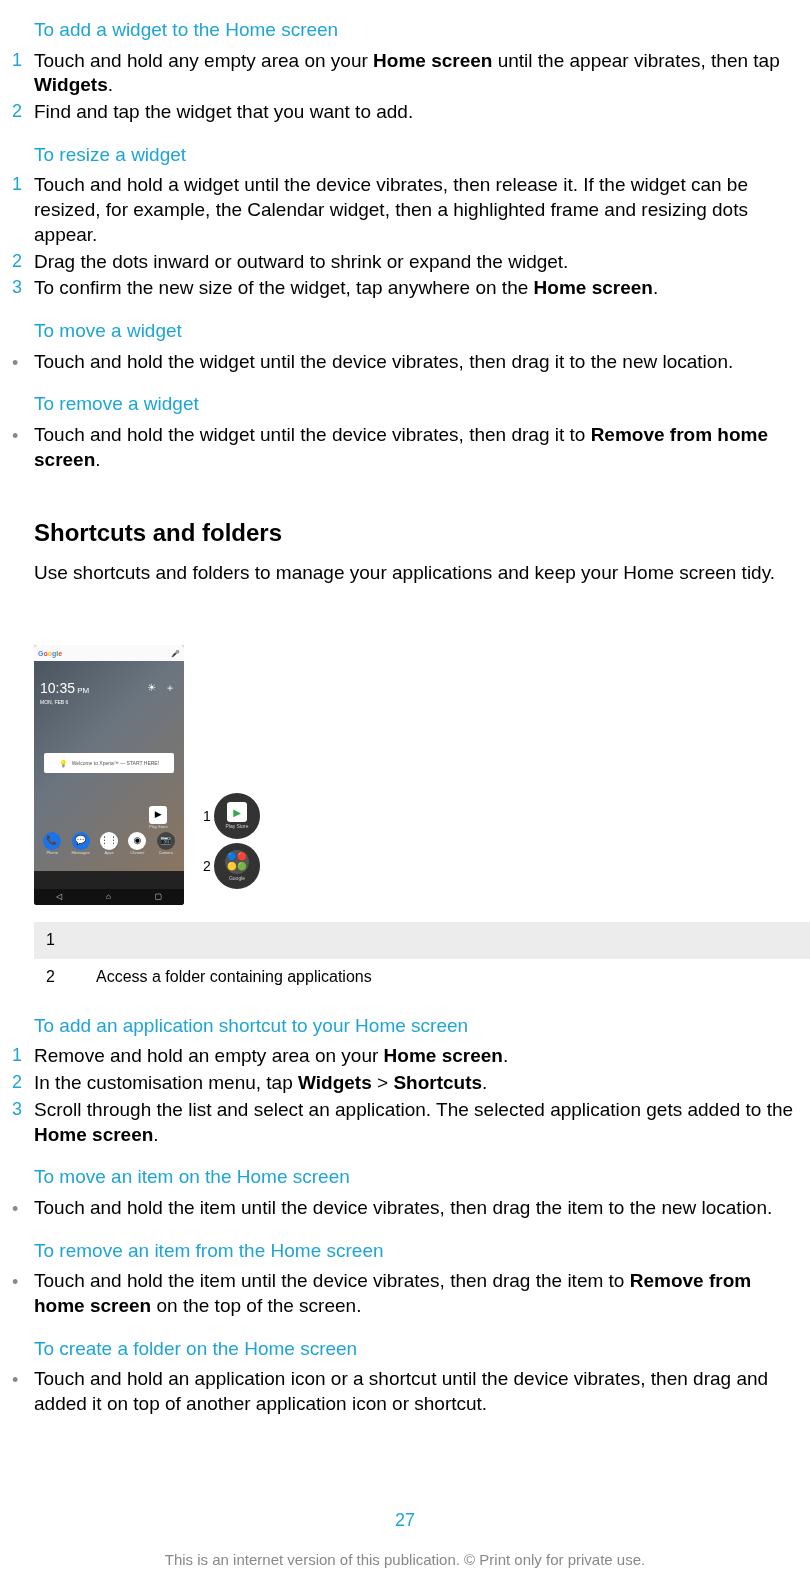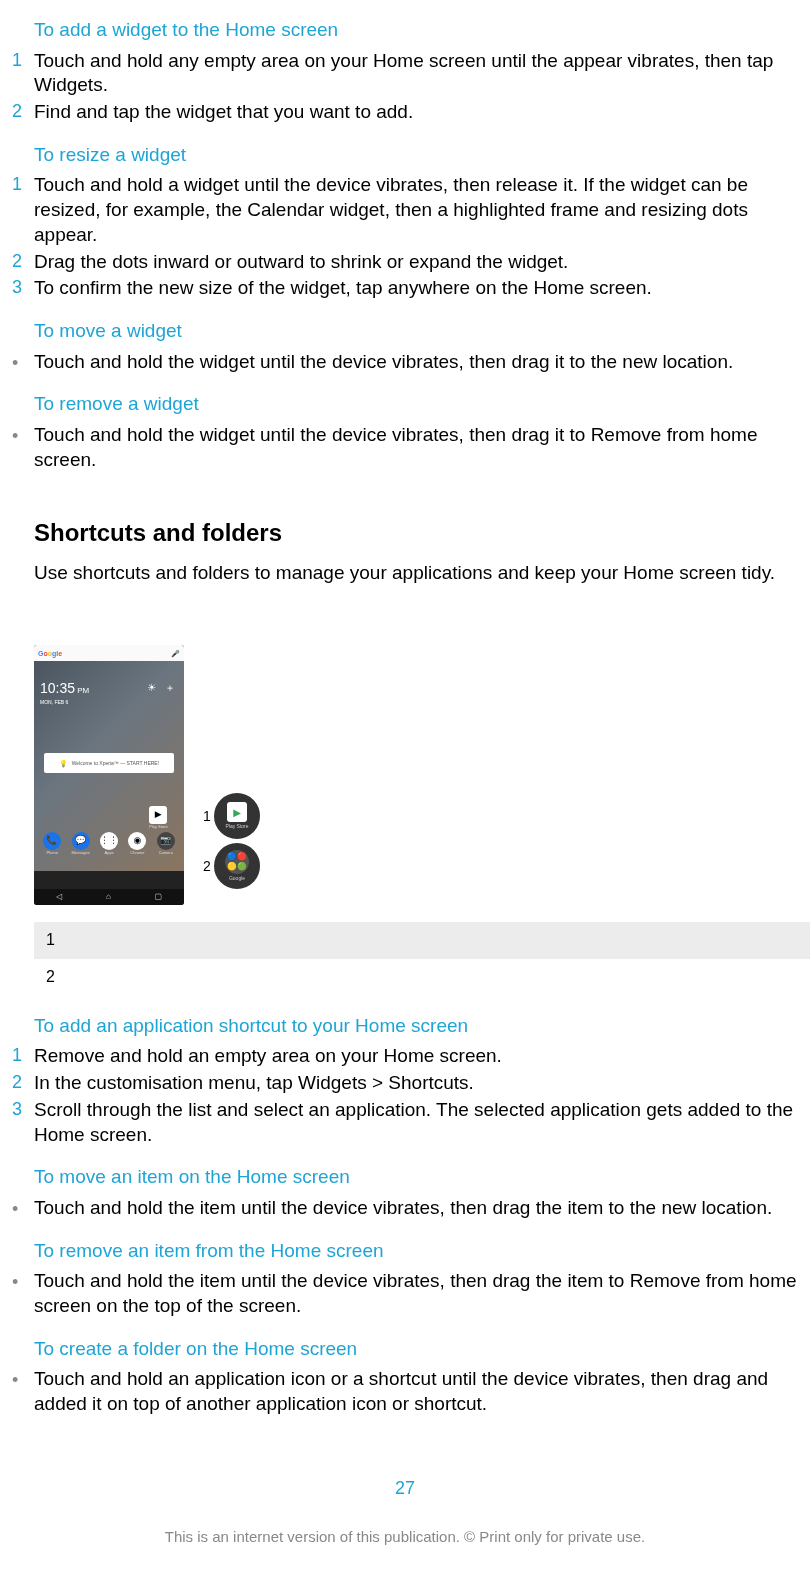--- a/index.html
+++ b/index.html
@@ -41,21 +41,21 @@
     width: 22px;
     flex: 0 0 22px;
     font-size: 18px;
     line-height: 1;
     padding-top: 4px;
   }
   .item-text {
     flex: 1;
   }
   .bold {
-    font-weight: normal;
+    font-weight: bold;
   }
   .figure-area {
     margin: 60px 0 17px 22px;
     position: relative;
     width: 230px;
     height: 260px;
   }
   .phone {
     position: absolute;
     left: 0; top: 0;
@@ -172,27 +172,27 @@
   .legend-row {
     display: flex;
     padding: 8px 0 8px 12px;
   }
   .legend-row.alt { background: #ececec; }
   .legend-num { width: 50px; }
   .page-num {
     text-align: center;
     color: #1ea5d6;
     font-size: 18px;
-    margin-top: 60px;
+    margin-top: 92px;
   }
   .footer {
     text-align: center;
     color: #888;
     font-size: 15px;
-    margin-top: 27px;
+    margin-top: 18px;
   }
   .google-logo{font-weight:bold;}
   .google-logo .b{color:#4285F4;}.google-logo .r{color:#EA4335;}.google-logo .y{color:#FBBC05;}.google-logo .g{color:#34A853;}
 </style>
 </head>
 <body>
 
 <div class="section-heading">To add a widget to the Home screen</div>
 <div class="ol-item">
   <div class="ol-marker">1</div>
@@ -304,20 +304,21 @@
     <div class="cap">Google</div>
   </div>
 </div>
 
 <div class="legend">
   <div class="legend-row alt">
     <div class="legend-num">1</div>
   </div>
   <div class="legend-row">
     <div class="legend-num">2</div>
+    <div>Access a folder containing applications</div>
   </div>
 </div>
 
 <div class="section-heading">To add an application shortcut to your Home screen</div>
 <div class="ol-item">
   <div class="ol-marker">1</div>
   <div class="item-text">
     <span>Remove and hold an empty area on your </span><span class="bold">Home screen</span><span>.</span>
   </div>
 </div>

